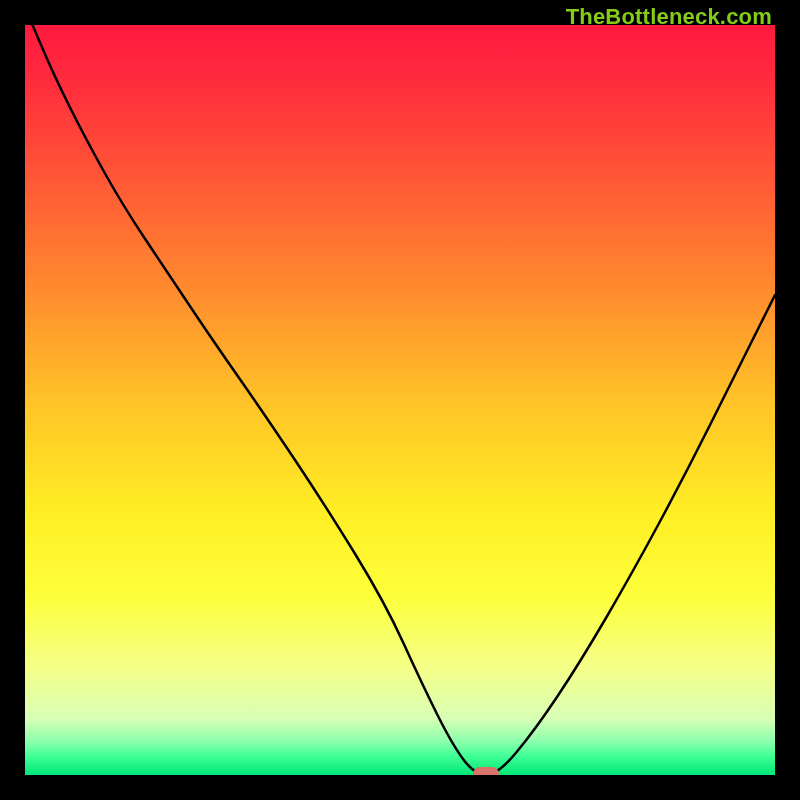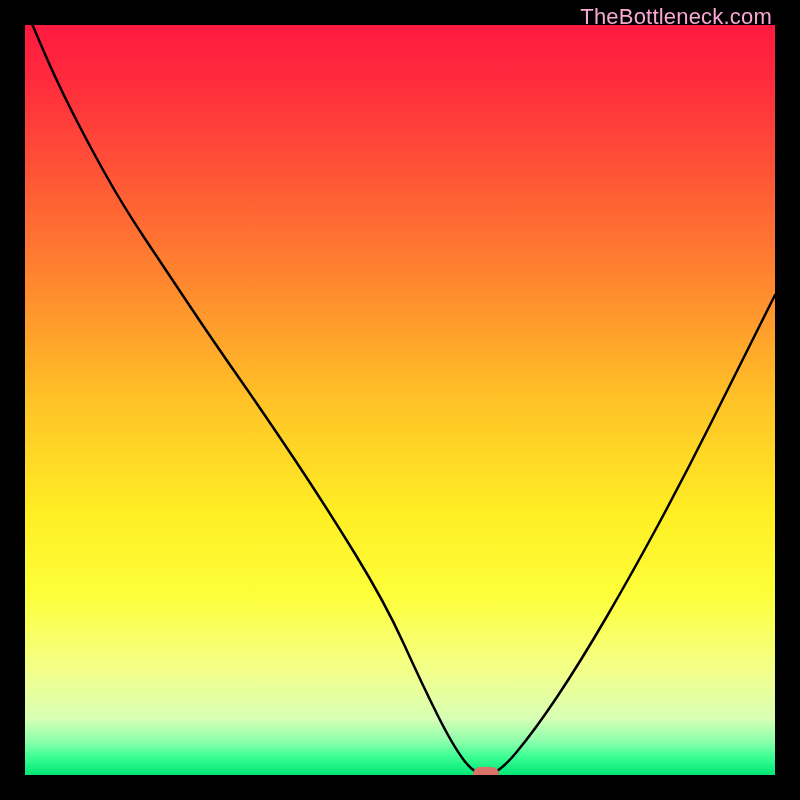--- a/index.html
+++ b/index.html
@@ -32,22 +32,22 @@
     top: 0;
     width: 100%;
     height: 100%;
   }
   .watermark {
     position: absolute;
     top: 4px;
     right: 28px;
     font-family: Arial, Helvetica, sans-serif;
     font-size: 22px;
-    font-weight: 400;
-    color: #f9a8d4;
+    font-weight: 700;
+    color: #84cc16;
     letter-spacing: 0.2px;
   }
   .curve {
     position: absolute;
     left: 0;
     top: 0;
     width: 750px;
     height: 750px;
     fill: none;
     stroke: #000;

